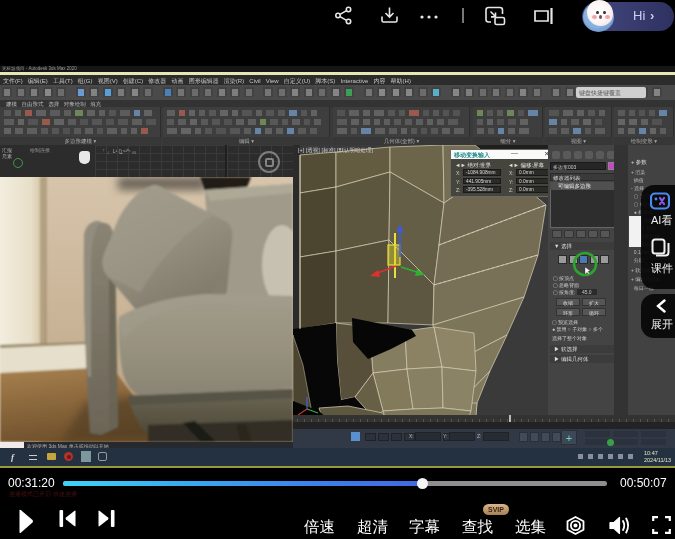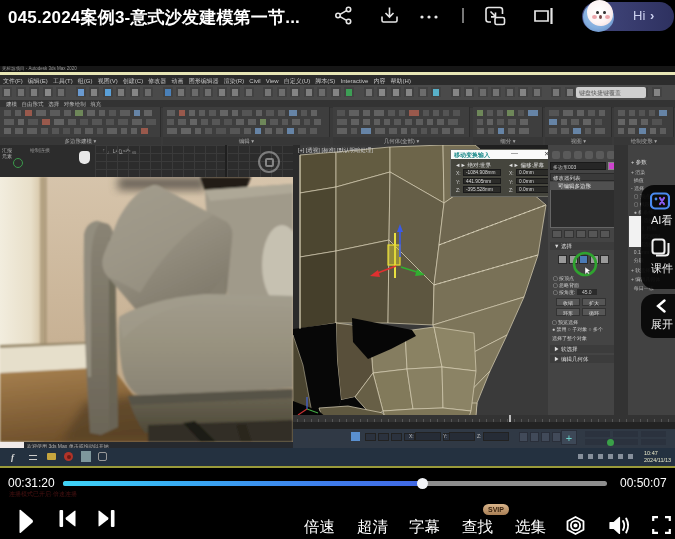--- a/index.html
+++ b/index.html
@@ -6,21 +6,20 @@
   html,body { background:#000; }
   body { font-family:"Liberation Sans", sans-serif; }
   #stage { position:relative; width:675px; height:539px; background:#000; overflow:hidden; }
   .abs { position:absolute; }
 </style>
 </head>
 <body>
 <div id="stage">
 
   <div class="abs" id="topbar" style="left:0;top:0;width:675px;height:34px;background:#000;">
-    <div class="abs" style="left:8px;top:6px;color:#fff;font-size:17px;font-weight:700;letter-spacing:0.2px;">045.2024案例3-意式沙发建模第一节...</div>
 
     <svg class="abs" style="left:334px;top:6px" width="19" height="19" viewBox="0 0 19 19" fill="none" stroke="#e6e6e6" stroke-width="1.6">
       <circle cx="14.5" cy="3.5" r="2.2"></circle>
         <circle cx="4" cy="9.5" r="2.2"></circle>
         <circle cx="14.5" cy="15.5" r="2.2"></circle>
       <path d="M6 8.4 L12.5 4.6 M6 10.6 L12.5 14.4"></path>
     </svg>
 
     <svg class="abs" style="left:380px;top:6px" width="19" height="19" viewBox="0 0 19 19" fill="none" stroke="#e6e6e6" stroke-width="1.6">
       <path d="M9.5 1.5 V10 M5.5 7 L9.5 11 L13.5 7"></path>

